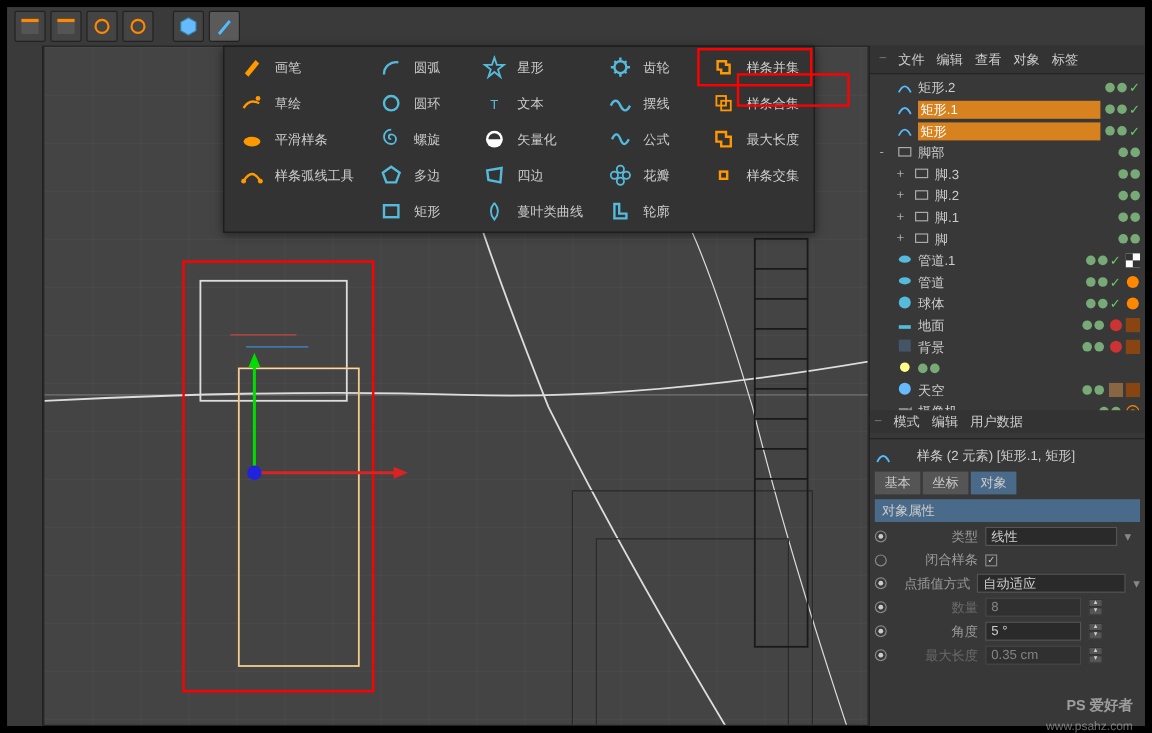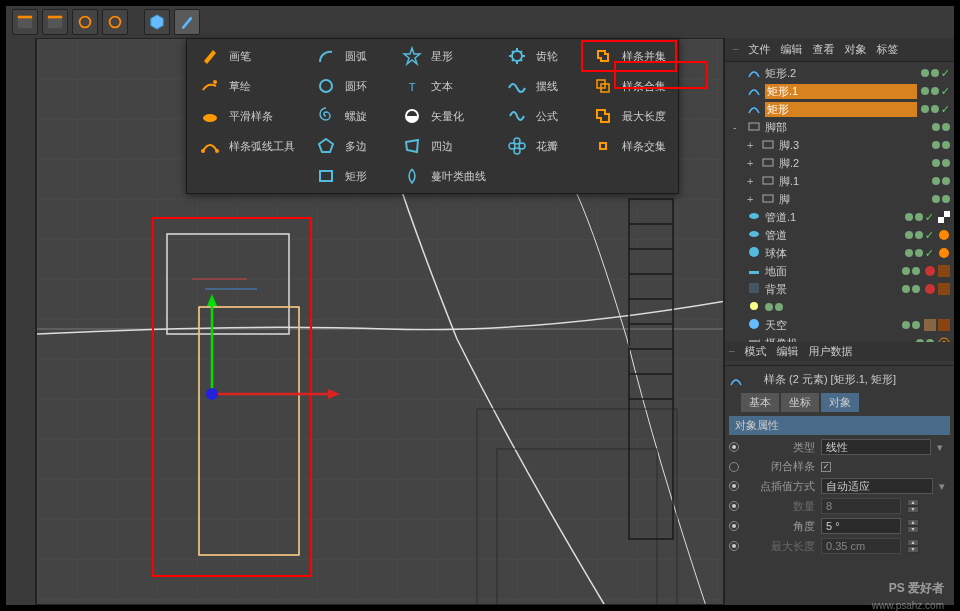--- a/index.html
+++ b/index.html
@@ -26,21 +26,21 @@
 .tree{flex:0 0 auto;padding:2px 4px;background:#383838;max-height:280px;overflow:hidden}
 .trow{display:flex;align-items:center;height:18px;gap:4px}
 .trow .ind{display:inline-block}
 .trow .nm{flex:1;white-space:nowrap}
 .trow .nm.sel{background:#d8821f;color:#fff;padding:0 2px}
 .trow .ic2{width:14px;height:14px}
 .dots{display:flex;gap:2px;align-items:center}
 .dot{width:8px;height:8px;border-radius:50%}
 .attrs{flex:1;background:#383838;border-top:1px solid #222;padding:4px}
 .attrhead{display:flex;gap:10px;padding:2px 4px;background:#333;margin-bottom:4px}
-.tabrow{display:flex;gap:2px;margin:4px 12px}
+.tabrow{display:flex;gap:2px;margin:4px 0}
 .tab{background:#555;padding:2px 8px;cursor:pointer}
 .tab.act{background:#4a6a8a}
 .arow{display:flex;align-items:center;gap:6px;padding:2px 0}
 .arow .lbl{width:70px;text-align:right;color:#999}
 .arow input[type=text]{background:#2a2a2a;border:1px solid #555;color:#ccc;padding:1px 4px;width:80px}
 .arow .spin{display:flex;flex-direction:column}
 .arow .spin div{width:12px;height:7px;background:#555;border:1px solid #333;font-size:6px;text-align:center;line-height:5px}
 .radio{width:10px;height:10px;border:1px solid #888;border-radius:50%;display:inline-block}
 .radio.on::after{content:"";display:block;width:4px;height:4px;background:#ccc;border-radius:50%;margin:2px}
 .chk{width:10px;height:10px;border:1px solid #888;display:inline-block}
@@ -428,21 +428,21 @@
               <span style="color:#888">▾</span>
             </div>
             <div class="arow">
               <span class="radio "></span>
               <span class="lbl" style="">闭合样条</span>
               <span class="chk on"></span>
             </div>
             <div class="arow">
               <span class="radio on"></span>
               <span class="lbl" style="">点插值方式</span>
-              <input type="text" value="自动适应" style="width: 112px;">
+              <input type="text" value="自动适应" style="width: 124px;">
               <span style="color:#888">▾</span>
             </div>
             <div class="arow">
               <span class="radio on"></span>
               <span class="lbl" style="opacity:.5">数量</span>
               <input type="text" value="8" style="opacity: 0.5;">
               <span class="spin">
                 <div>▴</div>
                 <div>▾</div>
               </span>
@@ -625,20 +625,28 @@
               <g stroke="#5bd" stroke-width="1.5" fill="none">
                 <circle cx="10" cy="5" r="3"></circle>
                 <circle cx="10" cy="15" r="3"></circle>
                 <circle cx="5" cy="10" r="3"></circle>
                 <circle cx="15" cy="10" r="3"></circle>
               </g>
             </svg>
           </span>
           <span>花瓣</span>
         </div>
+        <div class="mitem">
+          <span class="ic">
+            <svg width="20" height="20" viewBox="0 0 20 20">
+              <path d="M5 4 L5 16 L15 16 L15 12 L9 12 L9 4 Z" stroke="#5bd" stroke-width="2" fill="none"></path>
+            </svg>
+          </span>
+          <span>轮廓</span>
+        </div>
       </div>
       <div class="mcol">
         <div class="mitem hl">
           <span class="ic">
             <svg width="20" height="20" viewBox="0 0 20 20">
               <path d="M5 5 L12 5 L12 8 L15 8 L15 15 L8 15 L8 12 L5 12 Z" stroke="#f90" stroke-width="2" fill="none"></path>
             </svg>
           </span>
           <span>样条并集</span>
         </div>

